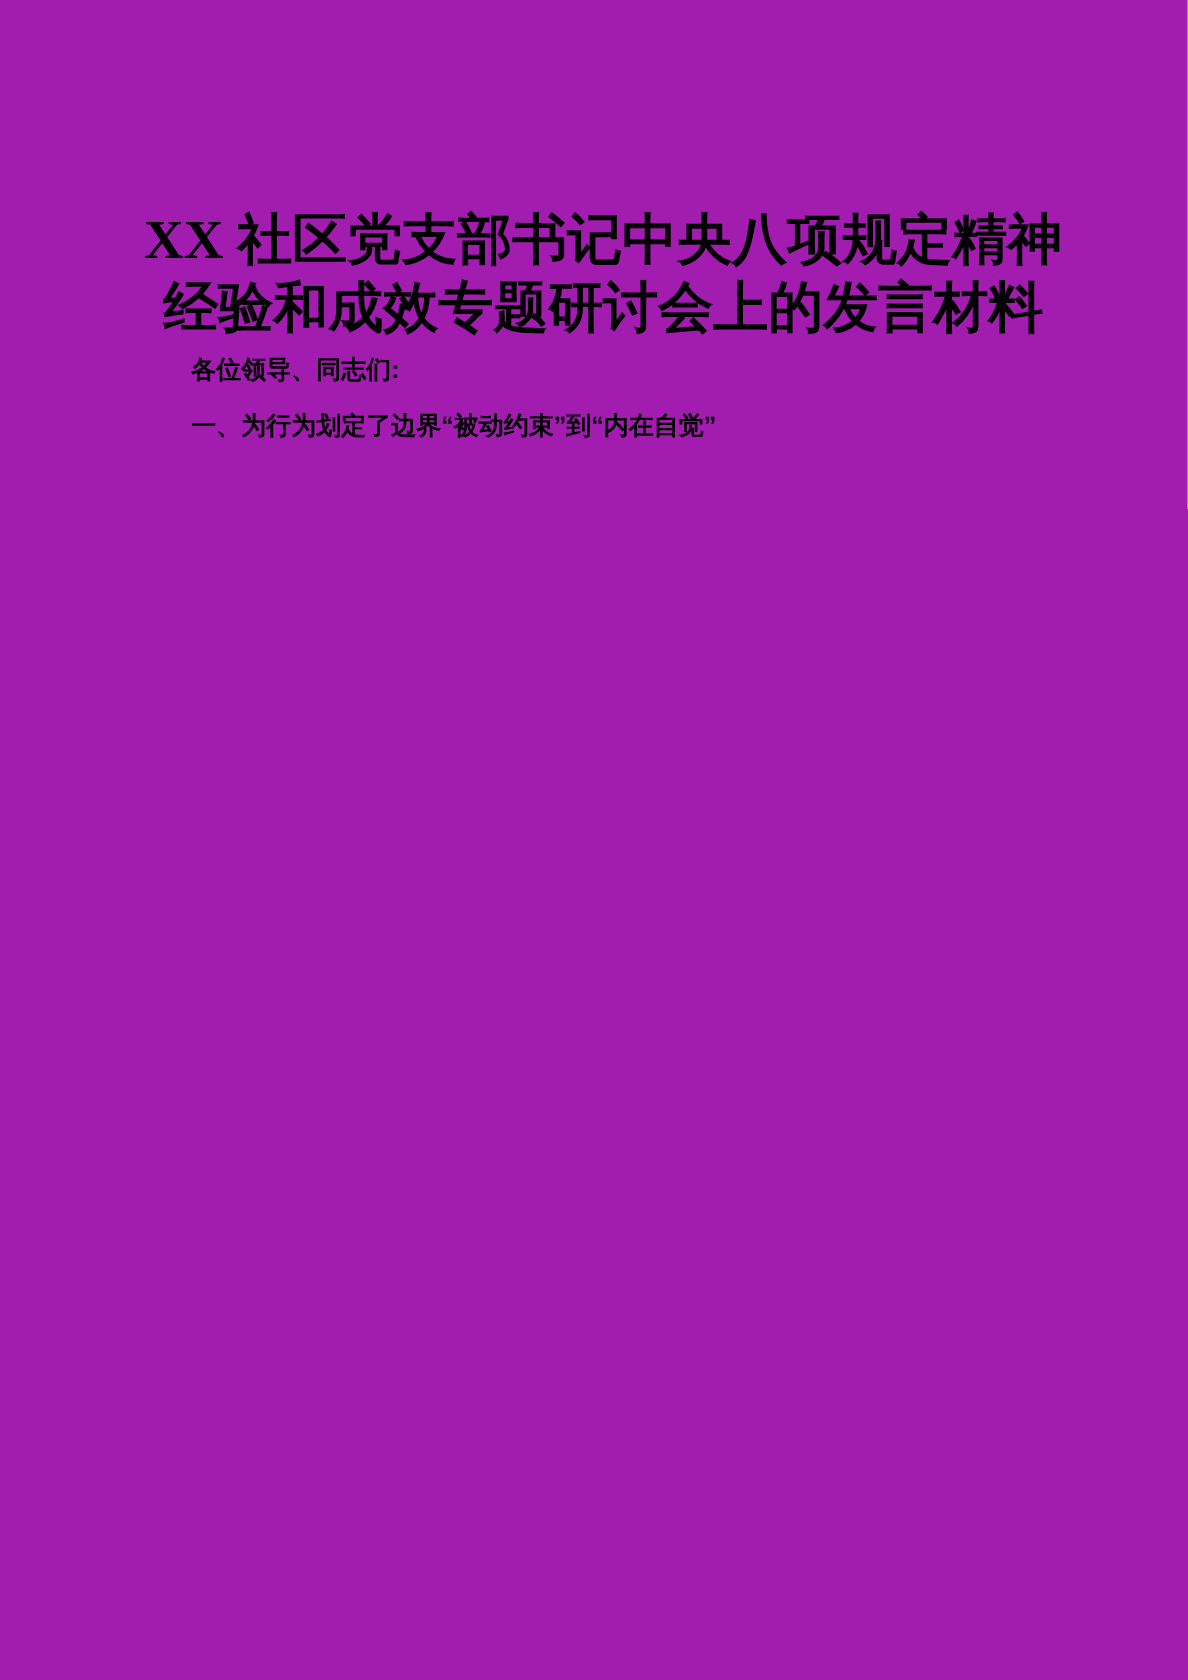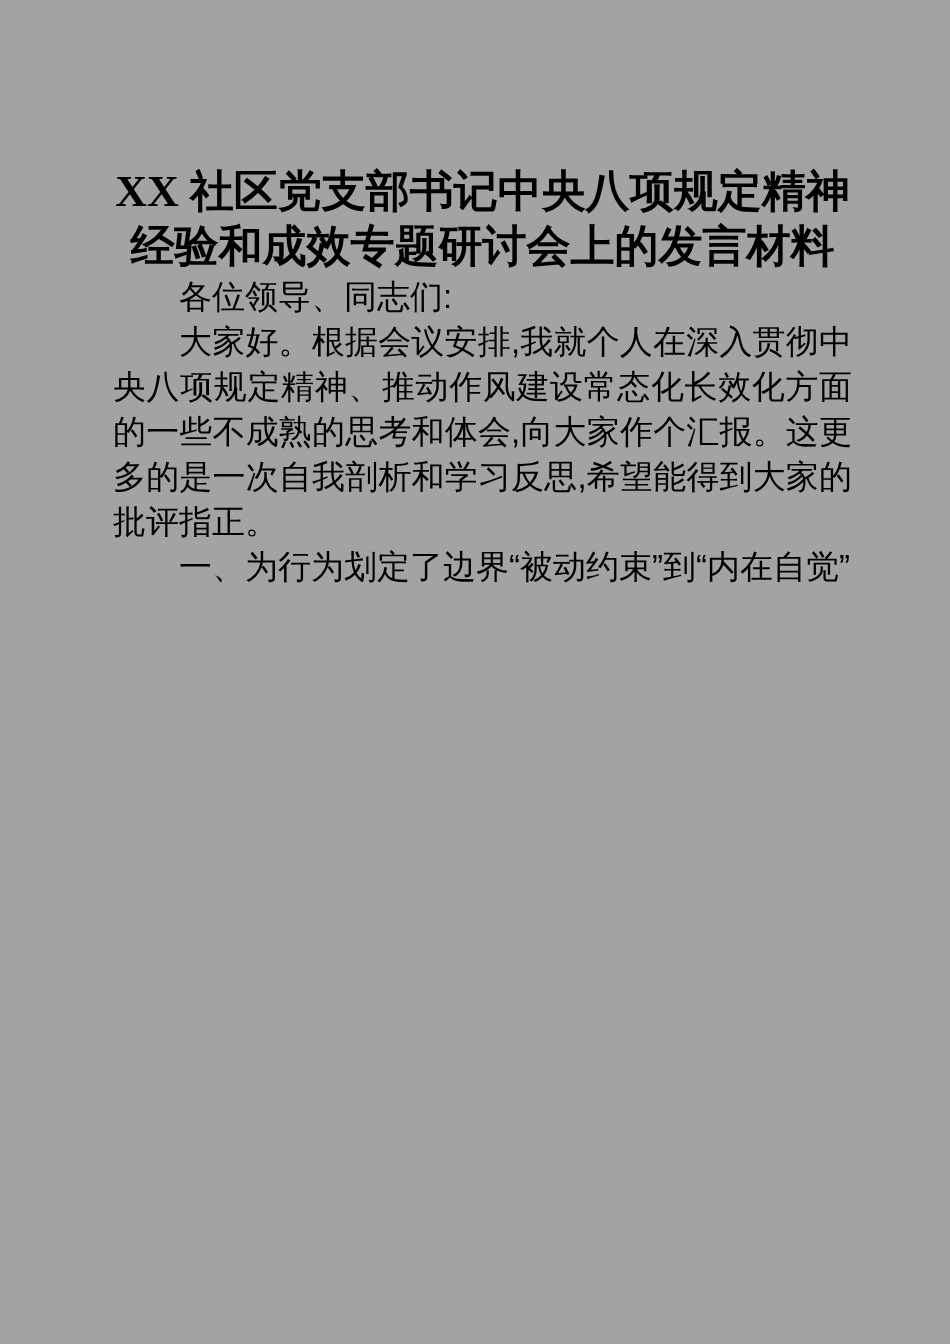--- a/index.html
+++ b/index.html
@@ -10,52 +10,52 @@
     width: 950px;
     height: 1344px;
     background: #ffffff;
     overflow: hidden;
   }
   .page {
     box-sizing: border-box;
     width: 950px;
     height: 1344px;
     padding: 164px 98px 0 113px;
-    background: #a3a3a3;
+    background: #a21caf;
     color: #000000;
   }
   .doc-title {
     font-family: "Liberation Serif", "DejaVu Serif", serif;
     font-weight: bold;
     font-size: 44px;
     line-height: 55px;
     text-align: center;
     color: #000000;
     white-space: nowrap;
   }
   .doc-body {
     font-family: "Liberation Sans", "DejaVu Sans", sans-serif;
-    font-size: 33px;
+    font-size: 20px;
     line-height: 45px;
     text-align: justify;
     text-justify: inter-ideograph;
     color: #000000;
+    font-weight: bold;
   }
   .block {
     margin: 0;
     padding: 0;
     text-indent: 2em;
   }
 </style>
 </head>
 <body>
 
 <div class="page">
   <div class="doc-title">
     <div>XX 社区党支部书记中央八项规定精神</div>
     <div>经验和成效专题研讨会上的发言材料</div>
   </div>
   <div class="doc-body">
     <p class="block">各位领导、同志们:</p>
-    <p class="block">大家好。根据会议安排,我就个人在深入贯彻中央八项规定精神、推动作风建设常态化长效化方面的一些不成熟的思考和体会,向大家作个汇报。这更多的是一次自我剖析和学习反思,希望能得到大家的批评指正。</p>
     <p class="block">一、为行为划定了边界“被动约束”到“内在自觉”</p>
   </div>
 </div>
 
 </body></html>

